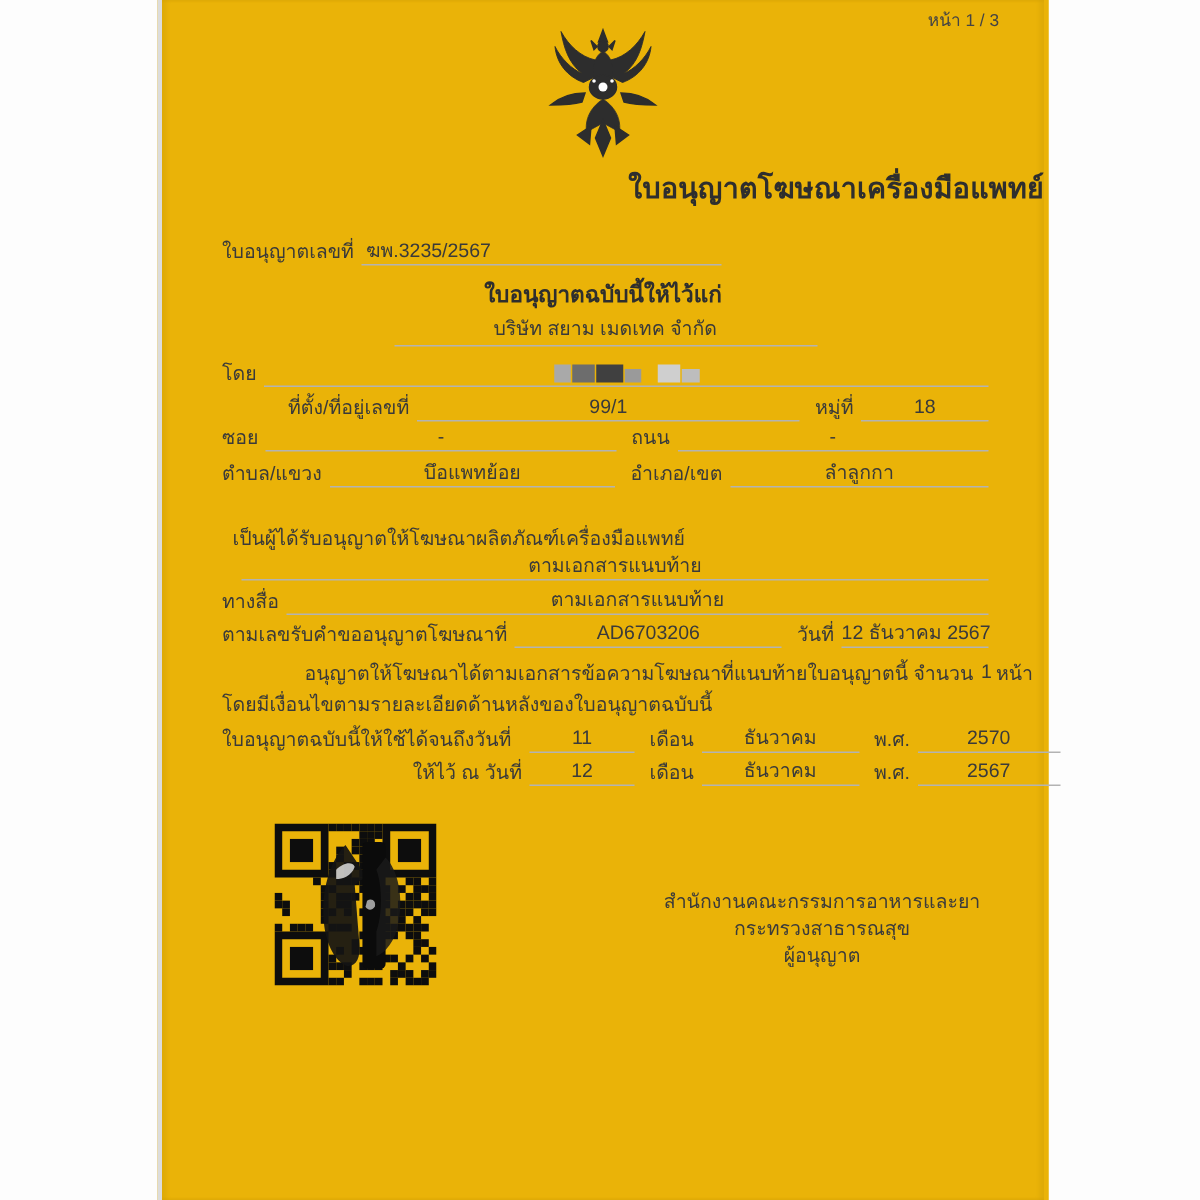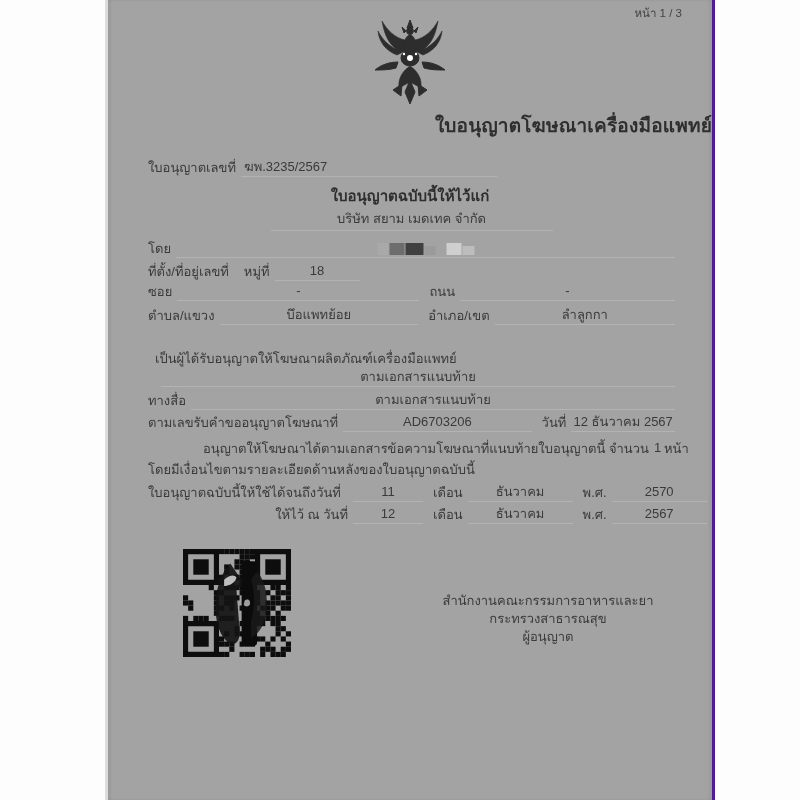--- a/index.html
+++ b/index.html
@@ -1,20 +1,20 @@
 <!DOCTYPE html>
 <html><head>
 <meta charset="utf-8">
 <style>
   html,body{margin:0;padding:0;width:800px;height:800px;background:#fefefe;overflow:hidden;
     font-family:"Liberation Sans","DejaVu Sans",sans-serif;color:#3a3a3a;}
   .stage{position:relative;width:800px;height:800px;background:#fdfdfd;}
-  .sheet{position:absolute;left:105px;top:0;width:588px;height:800px;background:#a3a3a3;
-    border-left:3px solid #dcdcdc;border-right:3px solid #4c1d95;
-    box-shadow:inset 3px 0 3px rgba(0,0,0,.05),inset -3px 0 3px rgba(0,0,0,.05);padding-left:16px;}
+  .sheet{position:absolute;left:105px;top:0;width:588px;height:800px;background:#eab308;
+    border-left:3px solid #dcdcdc;border-right:3px solid #eab308;
+    box-shadow:inset 3px 0 3px rgba(0,0,0,.05),inset -3px 0 3px rgba(0,0,0,.05);}
   .pagenum{position:absolute;top:4px;right:30px;font-size:11.5px;color:#444;}
   .emblem{position:absolute;top:18px;left:0;right:0;text-align:center;}
   .doc-title{position:absolute;top:110px;left:0;right:0;text-align:right;
     font-size:19px;font-weight:bold;color:#2e2e2e;letter-spacing:.2px;margin-left:41px;}
   .row{position:absolute;left:40px;right:37px;display:flex;align-items:flex-end;
     font-size:13px;line-height:19px;white-space:nowrap;}
   .lbl{flex:0 0 auto;padding-right:5px;}
   .lbl-l{flex:0 0 auto;padding:0 5px 0 10px;}
   .fill{flex:1 1 auto;border-bottom:1px solid #b3b3b3;text-align:center;min-width:0;position:relative;}
   .fill-left{text-align:left;padding-left:3px;}
@@ -84,22 +84,23 @@
             <i style="width:15px;background:#6d6d6d;"></i>
           <i style="width:18px;background:#404040;"></i>
             <i style="width:11px;background:#9a9a9a;height:9px;"></i>
           <i style="width:9px;background:transparent;"></i>
           <i style="width:15px;background:#cfcfcf;"></i>
             <i style="width:12px;background:#bdbdbd;height:9px;"></i>
         </span>
       </span>
     </div>
 
-    <div class="row" style="top:261px;">
+    <div class="row" style="top:261px;margin-left:44px;">
       <span class="lbl">ที่ตั้ง/ที่อยู่เลขที่</span>
+      <span class="fill">99/1</span>
       <span class="lbl-l">หมู่ที่</span>
       <span class="fill u85">18</span>
     </div>
 
     <div class="row" style="top:281px;">
       <span class="lbl">ซอย</span>
       <span class="fill" style="flex:1.15;">-</span>
       <span class="lbl-l">ถนน</span>
       <span class="fill">-</span>
     </div>

